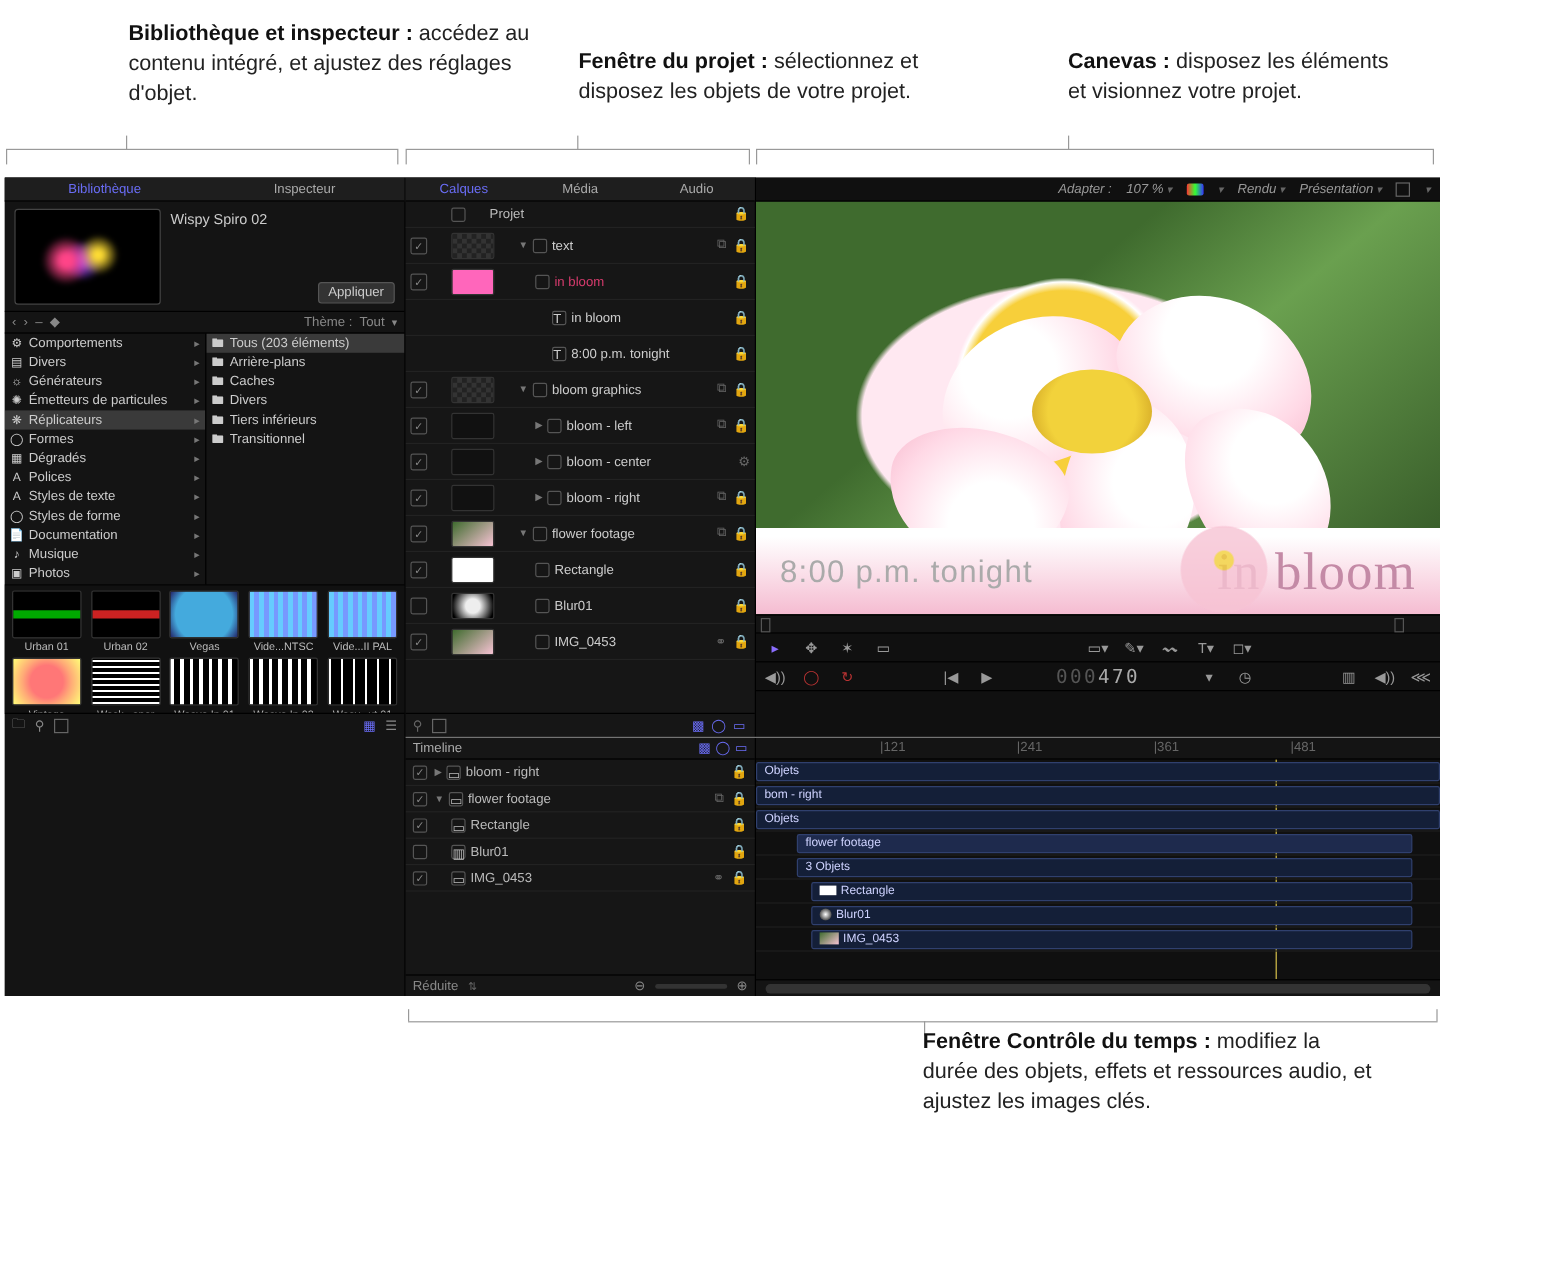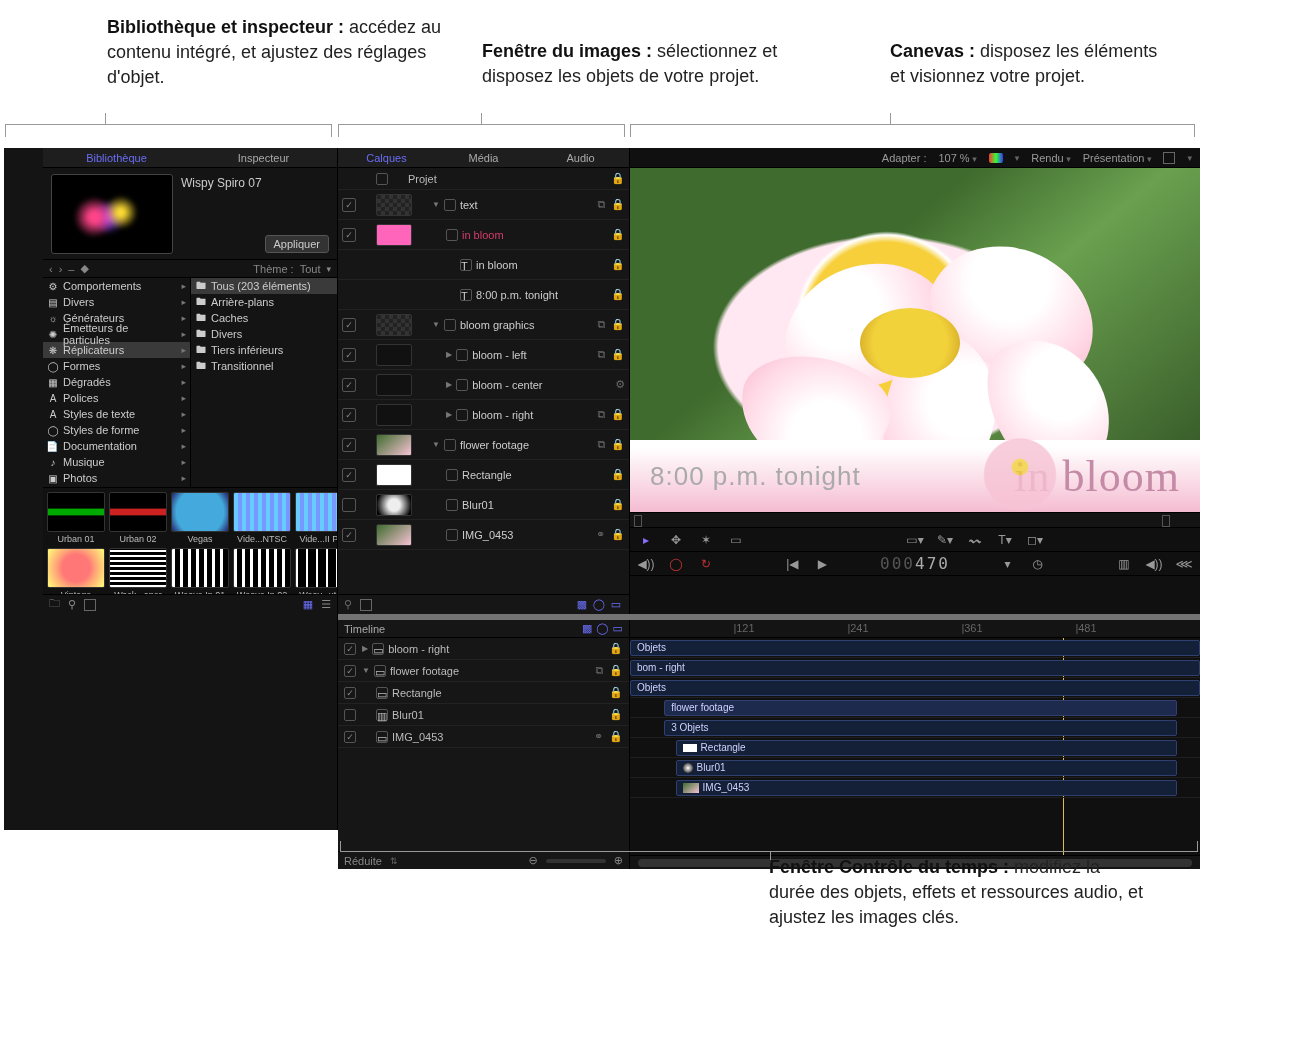--- a/index.html
+++ b/index.html
@@ -29,21 +29,21 @@
   .br-c { left:630px; width:565px; } .br-c .stem{ left:260px; }
 
   
   .app {
     position: absolute; left: 4px; top: 148px; width: 1196px; height: 682px;
     background: #1a1a1a; display: flex; flex-direction: column;
     color: #bbb; font-size: 11px;
   }
   .app-row { display: flex; flex: 1; min-height: 0; }
   
-  .lib { width: 334px; display: flex; flex-direction: column; background:#141414; border-right:1px solid #000;padding-left:39px; }
+  .lib { width: 334px; display: flex; flex-direction: column; background:#141414; border-right:1px solid #000; }
   .tabs { display:flex; height:20px; background:#1e1e1e; border-bottom:1px solid #000; }
   .tab { flex:1; text-align:center; line-height:20px; font-size:11px; color:#aaa; cursor:pointer; }
   .tab.active { color:#6a6df6; }
   .preview-row { display:flex; height:92px; padding:6px 8px; gap:8px; border-bottom:1px solid #000; }
   .preview-thumb { width:122px; height:80px; background:#000; border:1px solid #444; border-radius:3px; display:flex; align-items:center; justify-content:center; }
   .wispy { width:90px; height:50px; background: radial-gradient(circle at 30% 50%, #ff4488 0 8%, transparent 30%), radial-gradient(circle at 60% 50%, #ffdd33 0 6%, transparent 28%), radial-gradient(circle at 45% 55%, #8844ff 0 6%, transparent 30%); filter: blur(2px); border-radius:40%; transform: rotate(-10deg); }
   .preview-meta { flex:1; display:flex; flex-direction:column; justify-content:space-between; }
   .preview-name { font-size:12px; color:#ccc; padding-top:2px; }
   .apply-btn { align-self:flex-end; background:#333; border:1px solid #555; color:#ccc; padding:2px 8px; border-radius:3px; font-size:11px; }
   .lib-nav { display:flex; align-items:center; height:18px; padding:0 6px; gap:6px; font-size:11px; color:#888; border-bottom:1px solid #000; }
@@ -74,21 +74,21 @@
   .ltree { display:flex; align-items:center; gap:4px; flex:1; font-size:11px; color:#ccc; }
   .disc { font-size:8px;color:#777; }
   .ltypeicon { width:12px;height:12px;border:1px solid #555;border-radius:2px;display:inline-block; }
   .lright { display:flex; gap:6px; color:#666; font-size:11px; }
   .proj-foot { height:20px;display:flex;align-items:center;padding:0 6px;gap:8px;border-top:1px solid #000;color:#666; }
   .proj-foot .spacer{flex:1;}
   .piconset span{ width:14px;height:14px;display:inline-flex;align-items:center;justify-content:center;color:#6a6df6;font-size:11px; }
 
   
   .rightcol { flex:1; display:flex; flex-direction:column; background:#101010; }
-  .canvas-bar { height:20px; display:flex; align-items:center; justify-content:flex-end; gap:12px; padding:0 8px; color:#999; font-size:11px; border-bottom:1px solid #000; }
+  .canvas-bar { height:20px; display:flex; align-items:center; justify-content:flex-end; gap:12px; padding:0 8px; color:#999; font-size:11px; border-bottom:1px solid #000;font-style:italic; }
   .canvas-bar .dd::after{content:" ▾"; color:#666; font-size:9px;}
   .canvas { position:relative; height:344px; background:#000; overflow:hidden; }
   .flower-bg { position:absolute; inset:0; background:
       radial-gradient(circle at 45% 45%, #fff9b0 0 10%, #f7cf3a 14% 22%, transparent 24%),
       radial-gradient(circle at 45% 45%, #fff 22% 24%, transparent 25%),
       radial-gradient(ellipse 280px 180px at 45% 52%, #ffe8f1 0 60%, transparent 62%),
       linear-gradient(140deg, #3f6b2e 0 35%, #6aa04f 55%, #2e4f22 100%);
   }
   .petal { position:absolute; border-radius:50% 50% 48% 52% / 60% 60% 40% 40%; background: radial-gradient(circle at 40% 30%, #fff 0 30%, #ffd9e6 70%, #f7b9cd 100%); }
   .p1{width:170px;height:120px;left:150px;top:98px;transform:rotate(-20deg);}
@@ -105,21 +105,21 @@
   .scrub .mark{position:absolute;top:2px;width:8px;height:12px;border:1px solid #555;}
   .toolrow { height:24px; display:flex; align-items:center; gap:14px; padding:0 8px; color:#888; border-bottom:1px solid #000; }
   .toolrow .spacer{flex:1;}
   .toolrow .ic{ width:16px;height:16px;display:inline-flex;align-items:center;justify-content:center;font-size:12px;color:#999; }
   .toolrow .ic.pur{color:#8a6dfc;}
   .transport { height:24px; display:flex; align-items:center; gap:14px; padding:0 8px; border-bottom:1px solid #000; }
   .transport .tc { flex:1; text-align:center; font-family:monospace; font-size:16px; color:#aaa; letter-spacing:2px; }
   .transport .ic{ width:16px;height:16px;display:inline-flex;align-items:center;justify-content:center;font-size:12px;color:#999; }
 
   
-  .timeline { height:255px; display:flex; border-top:6px solid #737373; }
+  .timeline { height:216px; display:flex; border-top:1px solid #737373; }
   .tl-left { width:292px; background:#161616; border-right:1px solid #000; display:flex;flex-direction:column; }
   .tl-head { height:18px;display:flex;align-items:center;padding:0 6px;color:#aaa;border-bottom:1px solid #000; }
   .tl-head .spacer{flex:1;}
   .tl-rows { flex:1; overflow:hidden; }
   .tl-row { height:22px;display:flex;align-items:center;gap:6px;padding:0 6px;border-bottom:1px solid #222;color:#bbb;font-size:11px; }
   .tl-row .lchk{width:12px;height:12px;}
   .tl-foot { height:18px;display:flex;align-items:center;padding:0 6px;gap:8px;border-top:1px solid #000;color:#888; }
   .tl-foot .spacer{flex:1;}
   .tl-right { flex:1; background:#101010; display:flex; flex-direction:column; }
   .ruler { height:18px; position:relative; background:#141414; border-bottom:1px solid #000; font-size:11px; color:#666; }
@@ -160,21 +160,21 @@
   .lt-blur{background:radial-gradient(circle,#eee 0 30%,#000 90%);}
 </style>
 </head>
 <body>
 
 <div class="anno anno-1">
   <b>Bibliothèque et inspecteur :</b>
   <span>accédez au contenu intégré, et ajustez des réglages d'objet.</span>
 </div>
 <div class="anno anno-2">
-  <b>Fenêtre du images :</b>
+  <b>Fenêtre du projet :</b>
   <span>sélectionnez et disposez les objets de votre projet.</span>
 </div>
 <div class="anno anno-3">
   <b>Canevas :</b>
   <span>disposez les éléments et visionnez votre projet.</span>
 </div>
 <div class="bracket-top br-a">
     <div class="stem"></div>
   </div>
 <div class="bracket-top br-b">
@@ -190,21 +190,21 @@
     <div class="lib">
       <div class="tabs">
         <div class="tab active">Bibliothèque</div>
         <div class="tab">Inspecteur</div>
       </div>
       <div class="preview-row">
         <div class="preview-thumb">
             <div class="wispy"></div>
           </div>
         <div class="preview-meta">
-          <div class="preview-name">Wispy Spiro 07</div>
+          <div class="preview-name">Wispy Spiro 02</div>
           <button class="apply-btn">Appliquer</button>
         </div>
       </div>
       <div class="lib-nav">
         <span>‹</span>
         <span>›</span>
         <span>–</span>
         <span>◆</span>
         <div class="spacer"></div>
         <span>Thème :</span>

